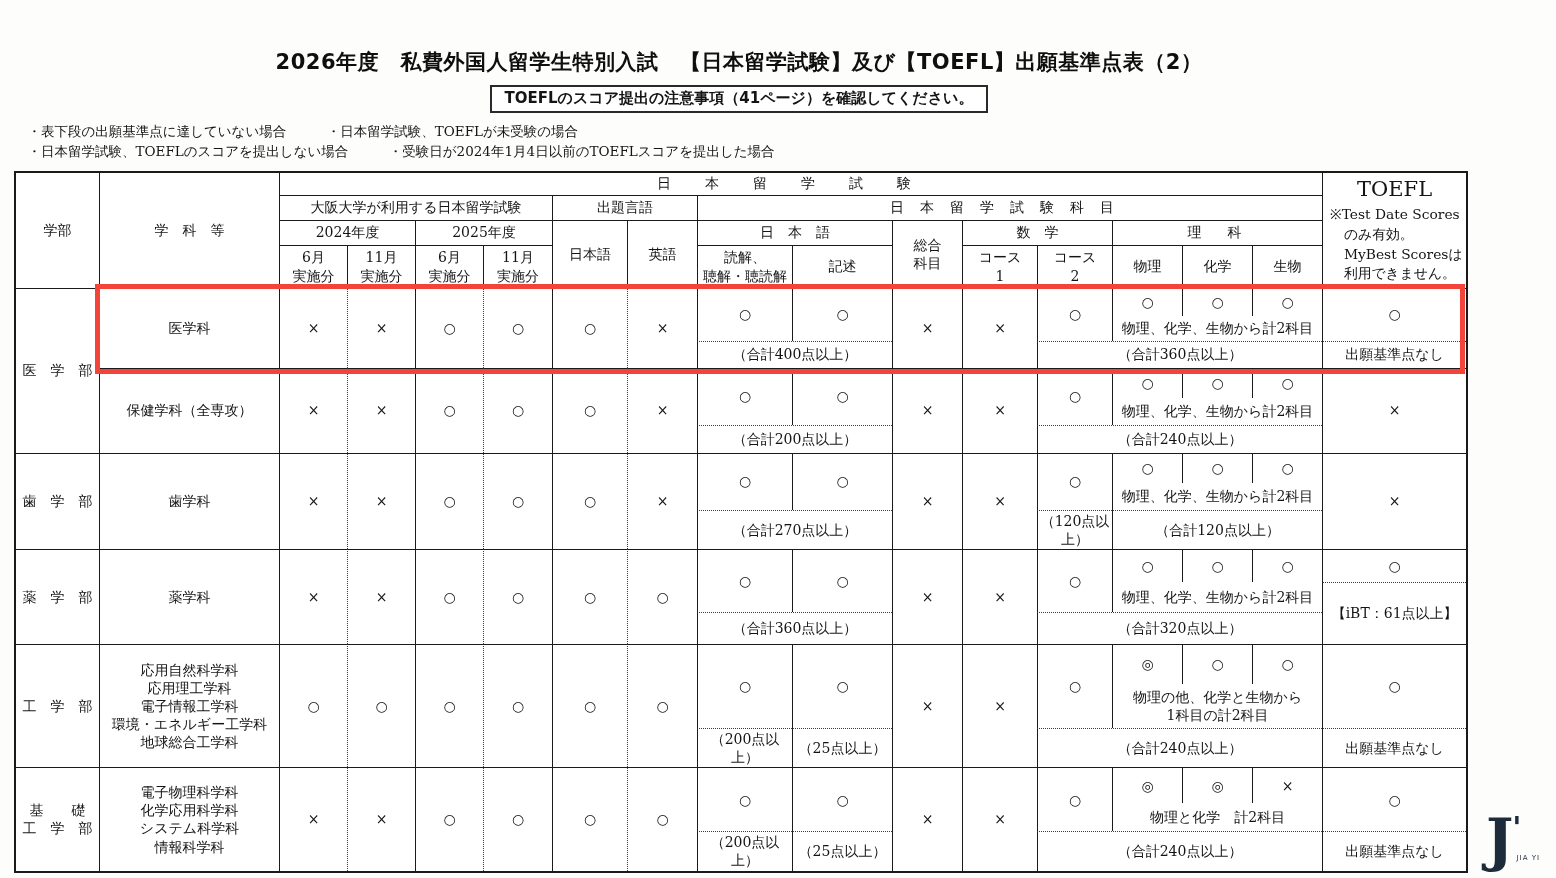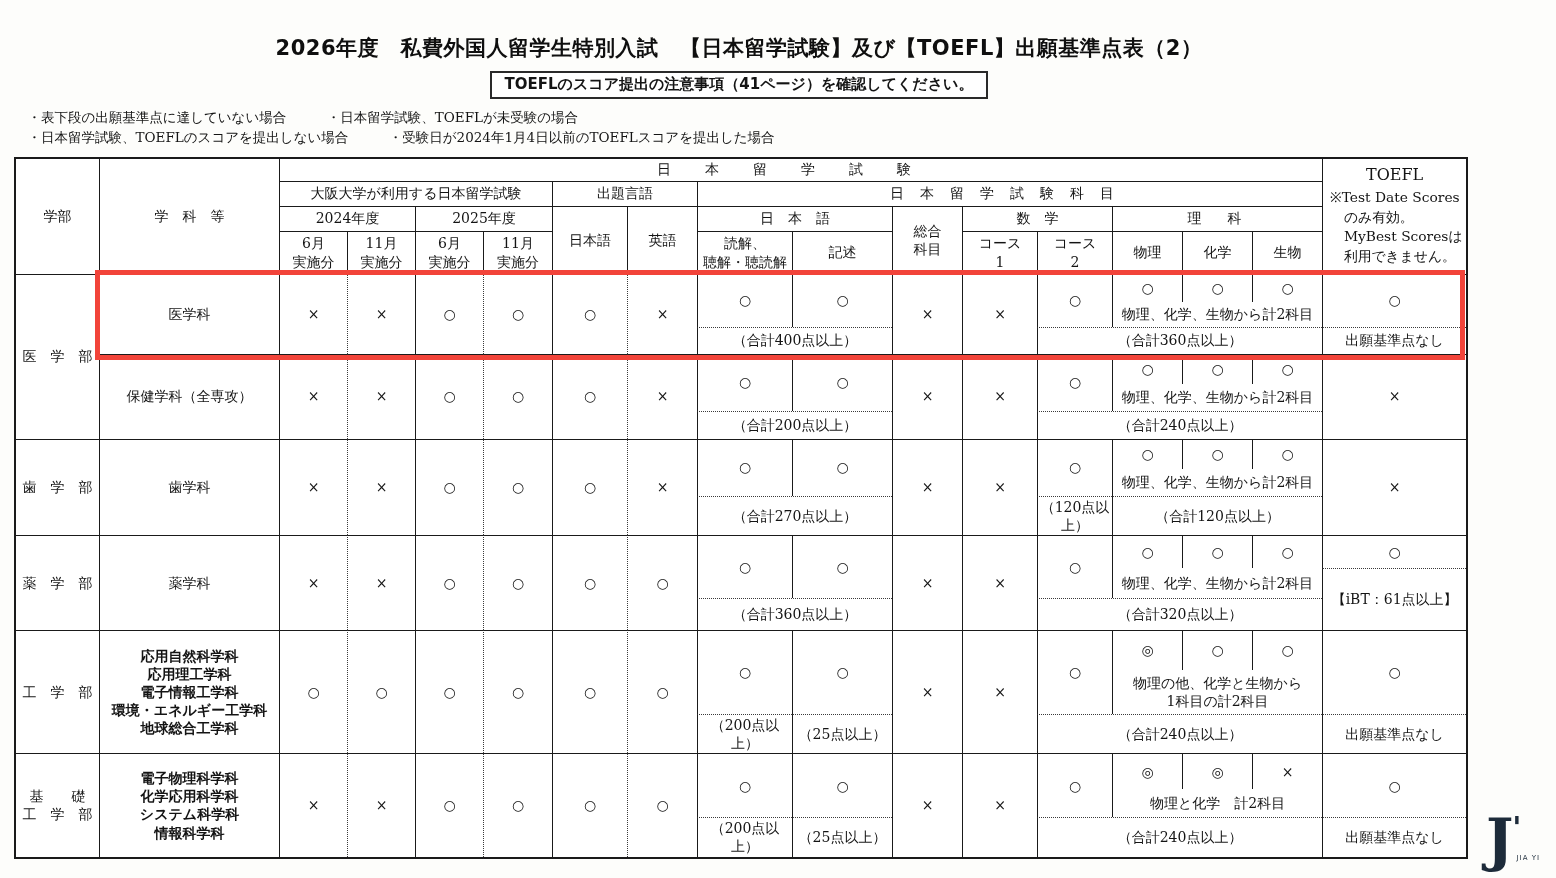--- a/index.html
+++ b/index.html
@@ -1,19 +1,19 @@
 <!DOCTYPE html>
 <html><head>
 <meta charset="utf-8">
 <style>
   html,body{margin:0;padding:0;}
   body{width:1556px;height:878px;background:#fdfdfb;overflow:hidden;position:relative;
        font-family:"DejaVu Serif",serif;color:#141414;}
   .content{width:1450px;margin-left:14px;position:relative;}
-  .title{padding-top:34px;text-align:center;font-family:"DejaVu Sans",sans-serif;
+  .title{padding-top:48px;text-align:center;font-family:"DejaVu Sans",sans-serif;
          font-weight:bold;font-size:21px;letter-spacing:.5px;color:#0f0f0f;}
   .notice{width:max-content;margin:9px auto 0;border:2px solid #2a2a2a;background:#fff;
           padding:2px 13px 3px;font-family:"DejaVu Sans",sans-serif;font-weight:bold;font-size:15px;}
   .notes{display:flex;margin-top:8px;font-size:13.5px;line-height:1.5;}
   .notes-left{width:608px;padding-left:47px;box-sizing:border-box;}
   .notes-right{flex:1;}
   .note-line{white-space:pre;}
   .table-wrap{position:relative;margin-top:9px;}
   table.tbl{border-collapse:separate;border-spacing:0;border:2px solid #1a1a1a;
             table-layout:fixed;width:1450px;background:#fff;}
@@ -22,30 +22,30 @@
           box-sizing:border-box;overflow:hidden;}
   .bl0{border-left:none !important;}
   .bt0{border-top:none !important;}
   .dl{border-left:1px dotted #3a3a3a !important;}
   .dt{border-top:1px dotted #3a3a3a !important;}
   .nt{border-top:none !important;}
   .pre{white-space:pre-line;}
   .sym{font-size:17px;}
   .sci-sym{font-size:16px;}
   .name{text-align:left;padding-left:9px;}
-  .name-list{text-align:left;padding-left:9px;white-space:pre-line;line-height:1.5;font-size:14px;font-weight:bold;}
+  .name-list{text-align:left;padding-left:9px;white-space:pre-line;line-height:1.5;font-size:14px;}
   .thr{font-size:13.5px;}
   .note-cell{font-size:13.5px;line-height:1.35;}
   .sp1{letter-spacing:6px;}
   .banner1{letter-spacing:34px;font-size:15px;margin-top:24px;}
   .banner2{letter-spacing:16px;font-size:15px;}
   .hdr{font-size:14.5px;}
   .small-hdr{font-size:13px;}
   .toefl-head{vertical-align:middle;}
-  .toefl-title{text-align:center;font-size:16px;margin-bottom:2px;}
+  .toefl-title{text-align:center;font-size:21px;margin-bottom:2px;}
   .toefl-note{text-align:left;white-space:pre-line;font-size:13.8px;padding-left:5px;line-height:1.42;}
   .ibt{font-size:14.5px;}
   tr.hA{height:22px;} tr.hB{height:25px;} tr.hC{height:25px;} tr.hD{height:43px;}
   tr.r0a{height:28px;} tr.r0b{height:25px;} tr.r0c{height:27px;}
   tr.r1a{height:30px;} tr.r1b{height:27px;} tr.r1c{height:28px;}
   tr.r2a{height:30px;} tr.r2b{height:27px;} tr.r2c{height:28px;}
   tr.r3a{height:33px;} tr.r3b{height:30px;} tr.r3c{height:32px;}
   tr.r4a{height:40px;} tr.r4b{height:44px;} tr.r4c{height:28px;}
   tr.r5a{height:36px;} tr.r5b{height:28px;} tr.r5c{height:29px;}
   .highlight{position:absolute;left:81px;top:113px;width:1370px;height:90px;

